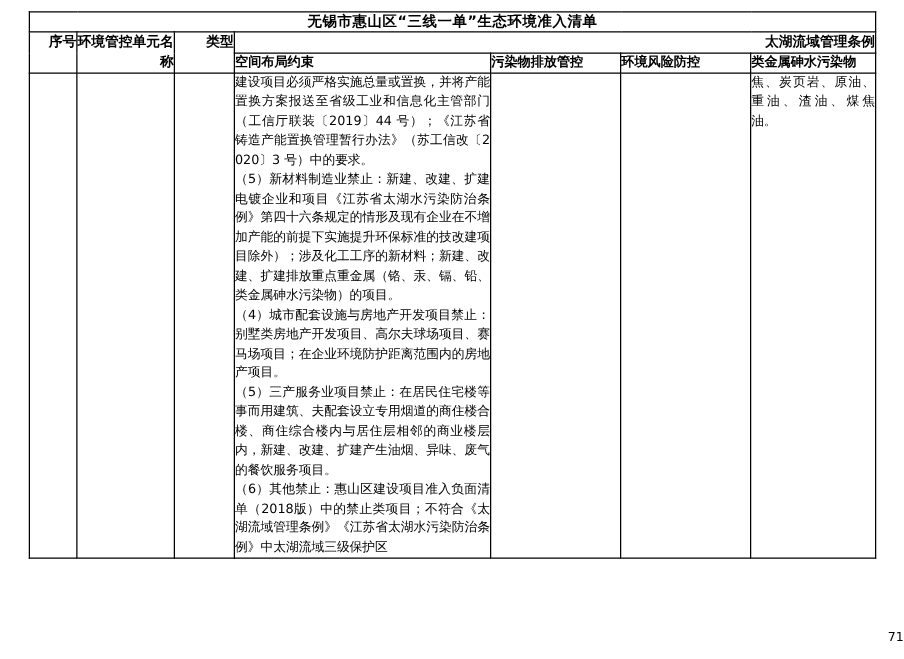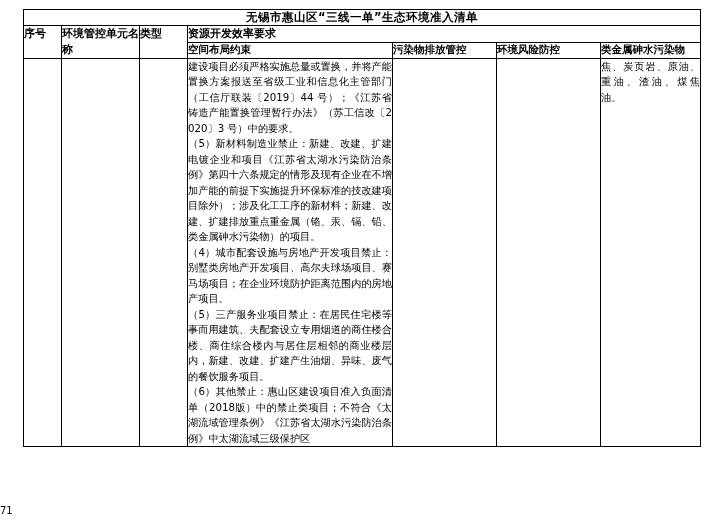--- a/index.html
+++ b/index.html
@@ -37,21 +37,21 @@
     padding: 0;
   }
   .title-cell {
     text-align: center;
     font-size: 11.5px;
     font-weight: bold;
     padding: 7px 0 7px 0;
     letter-spacing: 0.5px;
   }
   .hdr {
-    text-align: left;
+    text-align: right;
     font-size: 11px;
     font-weight: bold;
     line-height: 1.45;
     padding: 6px 2px;
     vertical-align: middle;
   }
   .hdr-sub {
     text-align: left;
     font-size: 10.5px;
     font-weight: bold;
@@ -68,21 +68,21 @@
   .body-cell p {
     margin: 0;
     text-indent: 0;
   }
   .cell-empty { }
   .pagenum {
     position: absolute;
     left: 0;
     top: 505px;
     width: 723px;
-    text-align: left;
+    text-align: right;
     font-size: 10px;
   }
   .col-seq { width: 38px; }
   .col-unit { width: 78px; }
   .col-type { width: 48px; }
   .col-space { width: 205px; }
   .col-pollut { width: 104px; }
   .col-risk { width: 104px; }
   .col-res { width: 100px; }
 </style>
@@ -101,21 +101,21 @@
       <col class="col-res">
     </colgroup>
     <tbody>
         <tr>
       <td class="title-cell" colspan="7">无锡市惠山区“三线一单”生态环境准入清单</td>
     </tr>
     <tr>
       <td class="hdr" rowspan="2">序号</td>
       <td class="hdr" rowspan="2">环境管控单元名称</td>
       <td class="hdr" rowspan="2">类型</td>
-      <td class="hdr" colspan="4">资源开发效率要求</td>
+      <td class="hdr" colspan="4">太湖流域管理条例</td>
     </tr>
     <tr>
       <td class="hdr-sub">空间布局约束</td>
       <td class="hdr-sub">污染物排放管控</td>
       <td class="hdr-sub">环境风险防控</td>
       <td class="hdr-sub">类金属砷水污染物</td>
     </tr>
     <tr>
       <td class="body-cell cell-empty"></td>
       <td class="body-cell cell-empty"></td>

